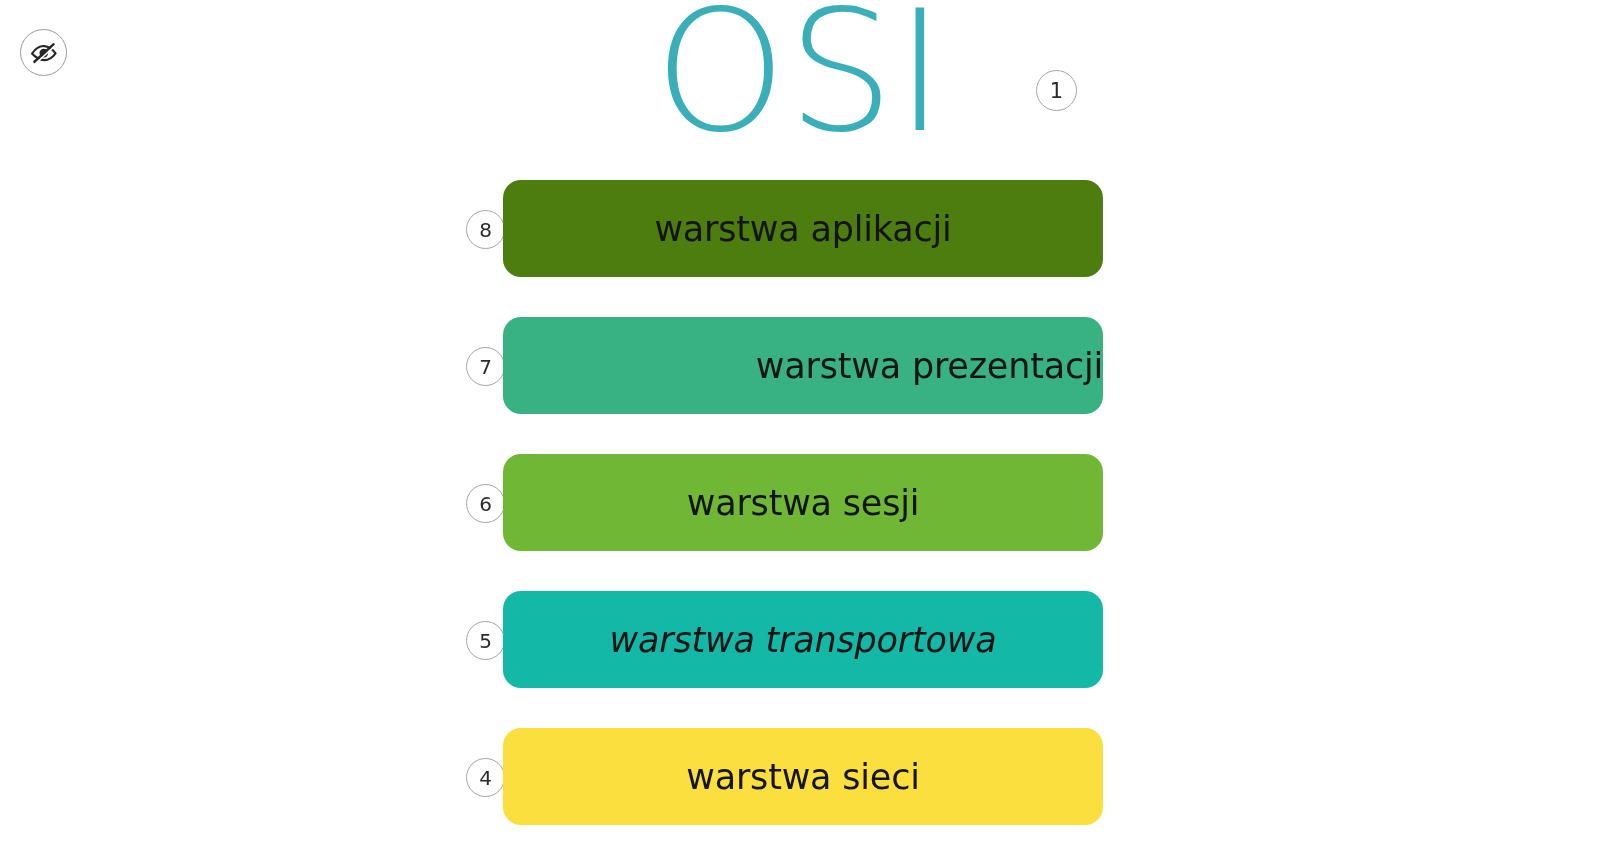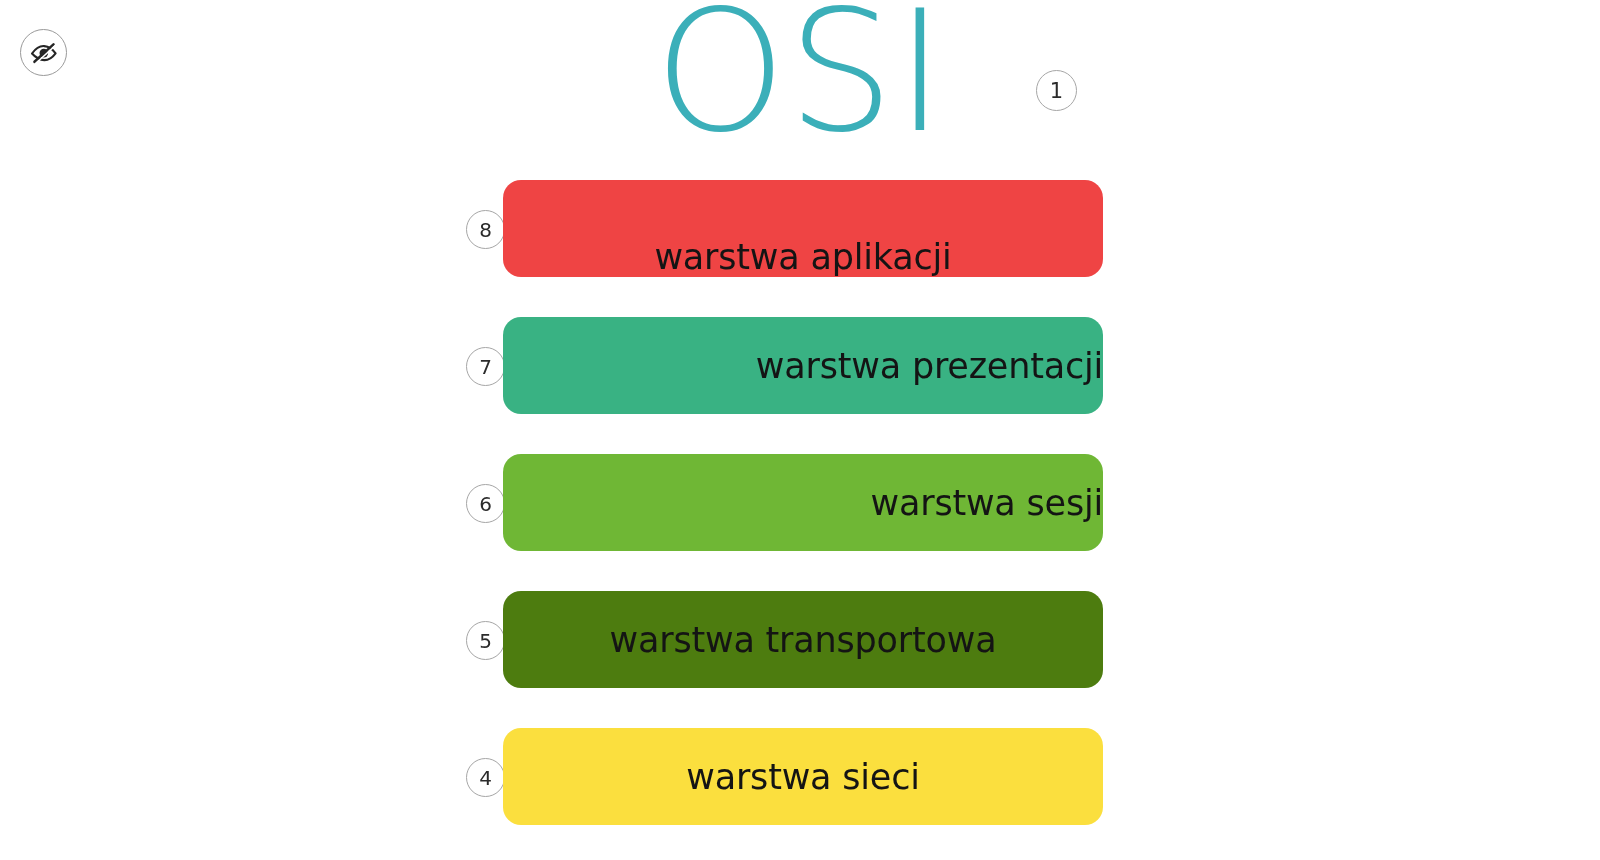--- a/index.html
+++ b/index.html
@@ -143,42 +143,42 @@
   </div>
 
   <div class="deck-title" style="color: rgb(59, 175, 185);">OSI</div>
 
   <div class="slide-badge">1</div>
 
   <div class="layer-stack">
 
     <div class="layer-row">
       <div class="layer-index">8</div>
-      <div class="layer-bar" style="background: #ef4444; align-items: flex-end;">
+      <div class="layer-bar" style="background: #4d7c0f;">
         <span class="layer-label">warstwa aplikacji</span>
       </div>
     </div>
 
     <div class="layer-row">
       <div class="layer-index">7</div>
       <div class="layer-bar" style="background: rgb(57, 178, 131); justify-content: flex-end;">
         <span class="layer-label">warstwa prezentacji</span>
       </div>
     </div>
 
     <div class="layer-row">
       <div class="layer-index">6</div>
-      <div class="layer-bar" style="background: rgb(111, 183, 53); justify-content: flex-end;">
+      <div class="layer-bar" style="background: rgb(111, 183, 53);">
         <span class="layer-label">warstwa sesji</span>
       </div>
     </div>
 
     <div class="layer-row">
       <div class="layer-index">5</div>
-      <div class="layer-bar" style="background: #4d7c0f;">
+      <div class="layer-bar" style="background: #14b8a6; font-style: italic;">
         <span class="layer-label">warstwa transportowa</span>
       </div>
     </div>
 
     <div class="layer-row">
       <div class="layer-index">4</div>
       <div class="layer-bar" style="background: rgb(251, 223, 62);">
         <span class="layer-label">warstwa sieci</span>
       </div>
     </div>

